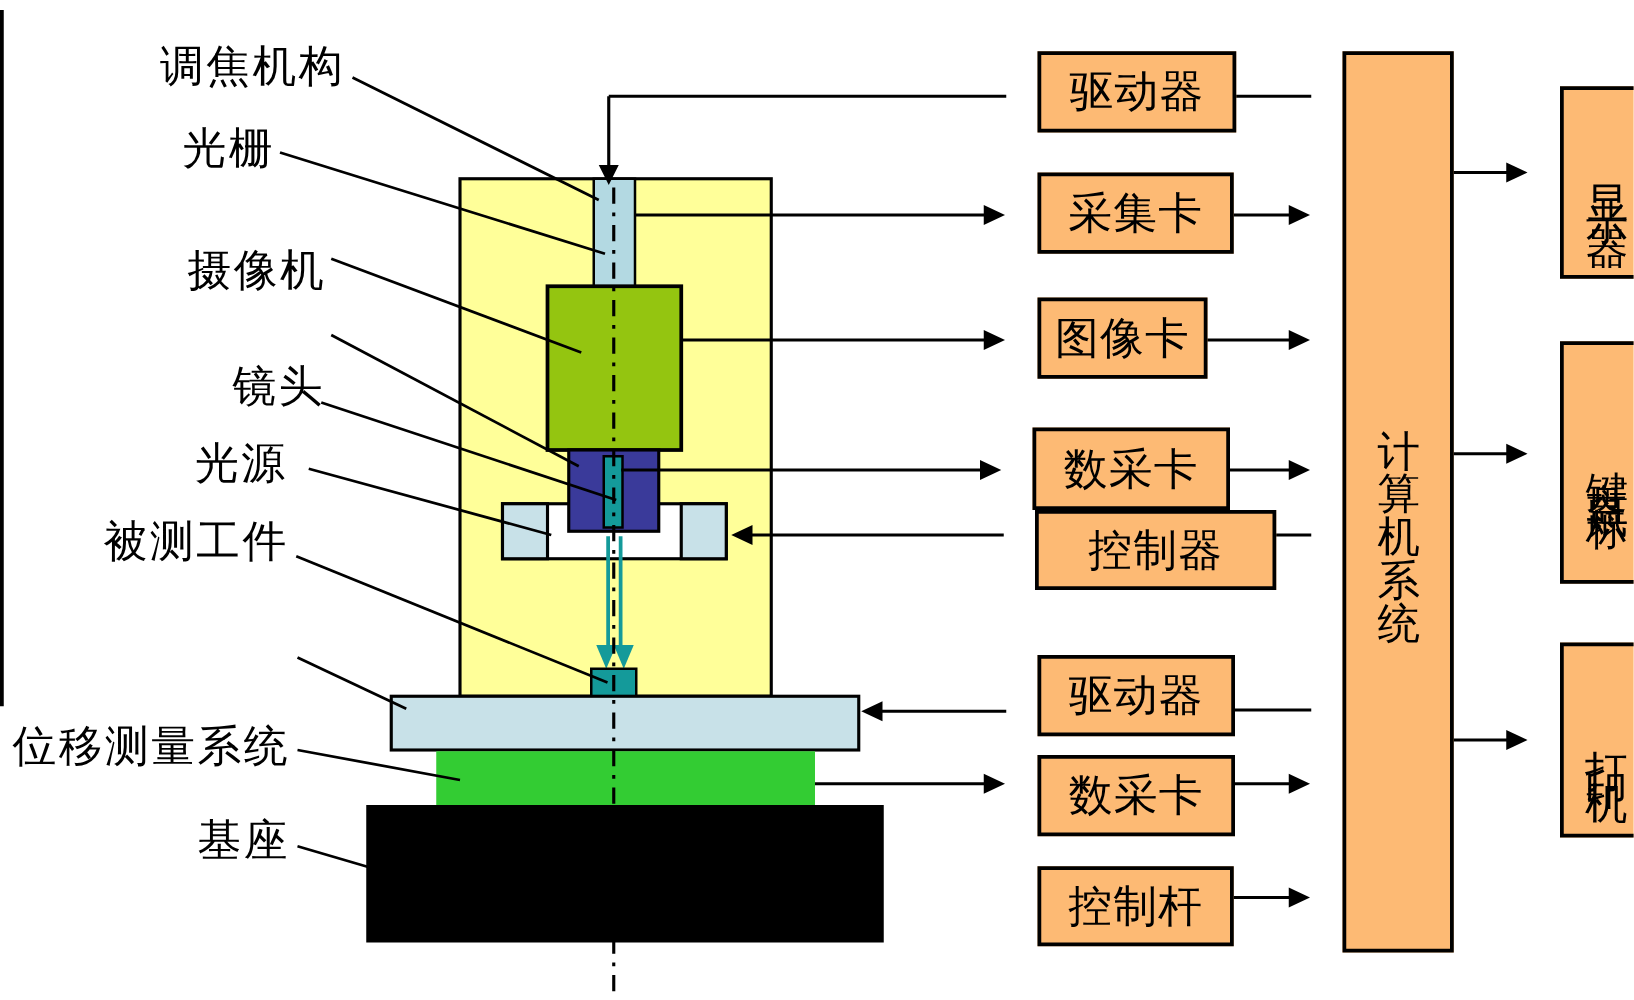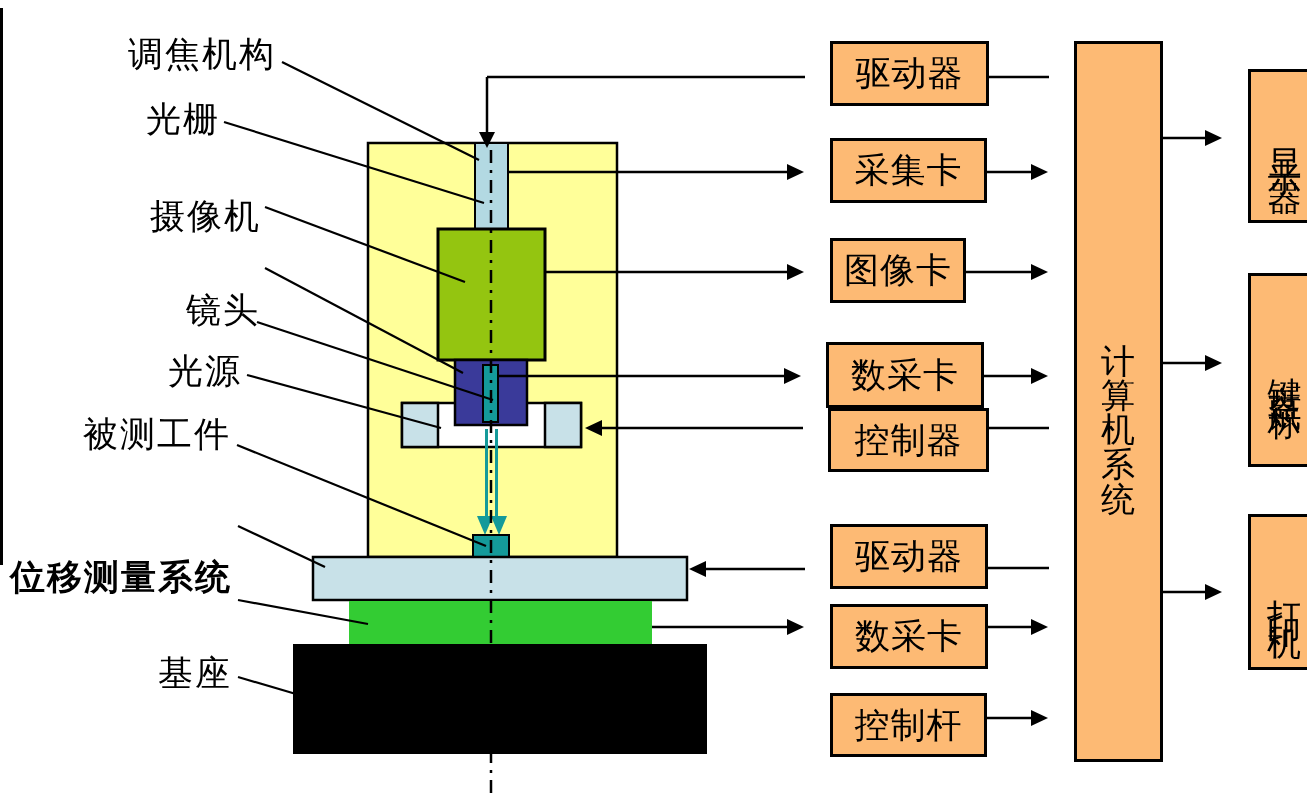--- a/index.html
+++ b/index.html
@@ -136,30 +136,30 @@
       <line class="ldr" x1="238" y1="526" x2="325" y2="567"></line>
       <line class="ldr" x1="238" y1="600" x2="368" y2="624"></line>
       <line class="ldr" x1="238" y1="677" x2="296" y2="694"></line>
     </g>
   </svg>
 
   <div class="lbl" style="left:128px;top:36px;">调焦机构</div>
   <div class="lbl" style="left:146px;top:101px;">光栅</div>
   <div class="lbl" style="left:150px;top:199px;font-family:Liberation Serif, serif;">摄像机</div>
   <div class="lbl" style="left:186px;top:248px;margin-top:44px;">镜头</div>
-  <div class="lbl" style="left:168px;top:353px;text-align:center;">光源</div>
+  <div class="lbl" style="left:156px;top:353px;text-align:center;">光源</div>
   <div class="lbl" style="left:83px;top:416px;">被测工件</div>
-  <div class="lbl" style="left:10px;top:559px;font-weight:bold;">位移测量系统</div>
+  <div class="lbl" style="left:10px;top:580px;">位移测量系统</div>
   <div class="lbl" style="left:158px;top:655px;">基座</div>
 
   <div class="box" style="left:805px;top:41px;width:159px;height:65px;">驱动器</div>
   <div class="box" style="left:805px;top:138px;width:157px;height:65px;">采集卡</div>
   <div class="box" style="left:805px;top:238px;width:136px;height:65px;">图像卡</div>
   <div class="box" style="left:801px;top:342px;width:158px;height:66px;">数采卡</div>
-  <div class="box" style="left:803px;top:408px;width:161px;height:64px;text-align:center;">控制器</div>
+  <div class="box" style="left:803px;top:408px;width:193px;height:64px;text-align:center;">控制器</div>
   <div class="box" style="left:805px;top:524px;width:158px;height:65px;">驱动器</div>
   <div class="box" style="left:805px;top:604px;width:158px;height:65px;">数采卡</div>
   <div class="box" style="left:805px;top:693px;width:157px;height:64px;">控制杆</div>
 
   <div class="box vert computerbox" style="left:1049px;top:41px;width:89px;height:721px;">计算机系统</div>
 
   <div class="box vert vs17" style="left:1223px;top:69px;width:74px;height:154px;">显示器</div>
   <div class="box vert vs10" style="left:1223px;top:273px;width:74px;height:194px;">键盘鼠标</div>
   <div class="box vert vs13" style="left:1223px;top:514px;width:73px;height:156px;">打印机</div>
 

